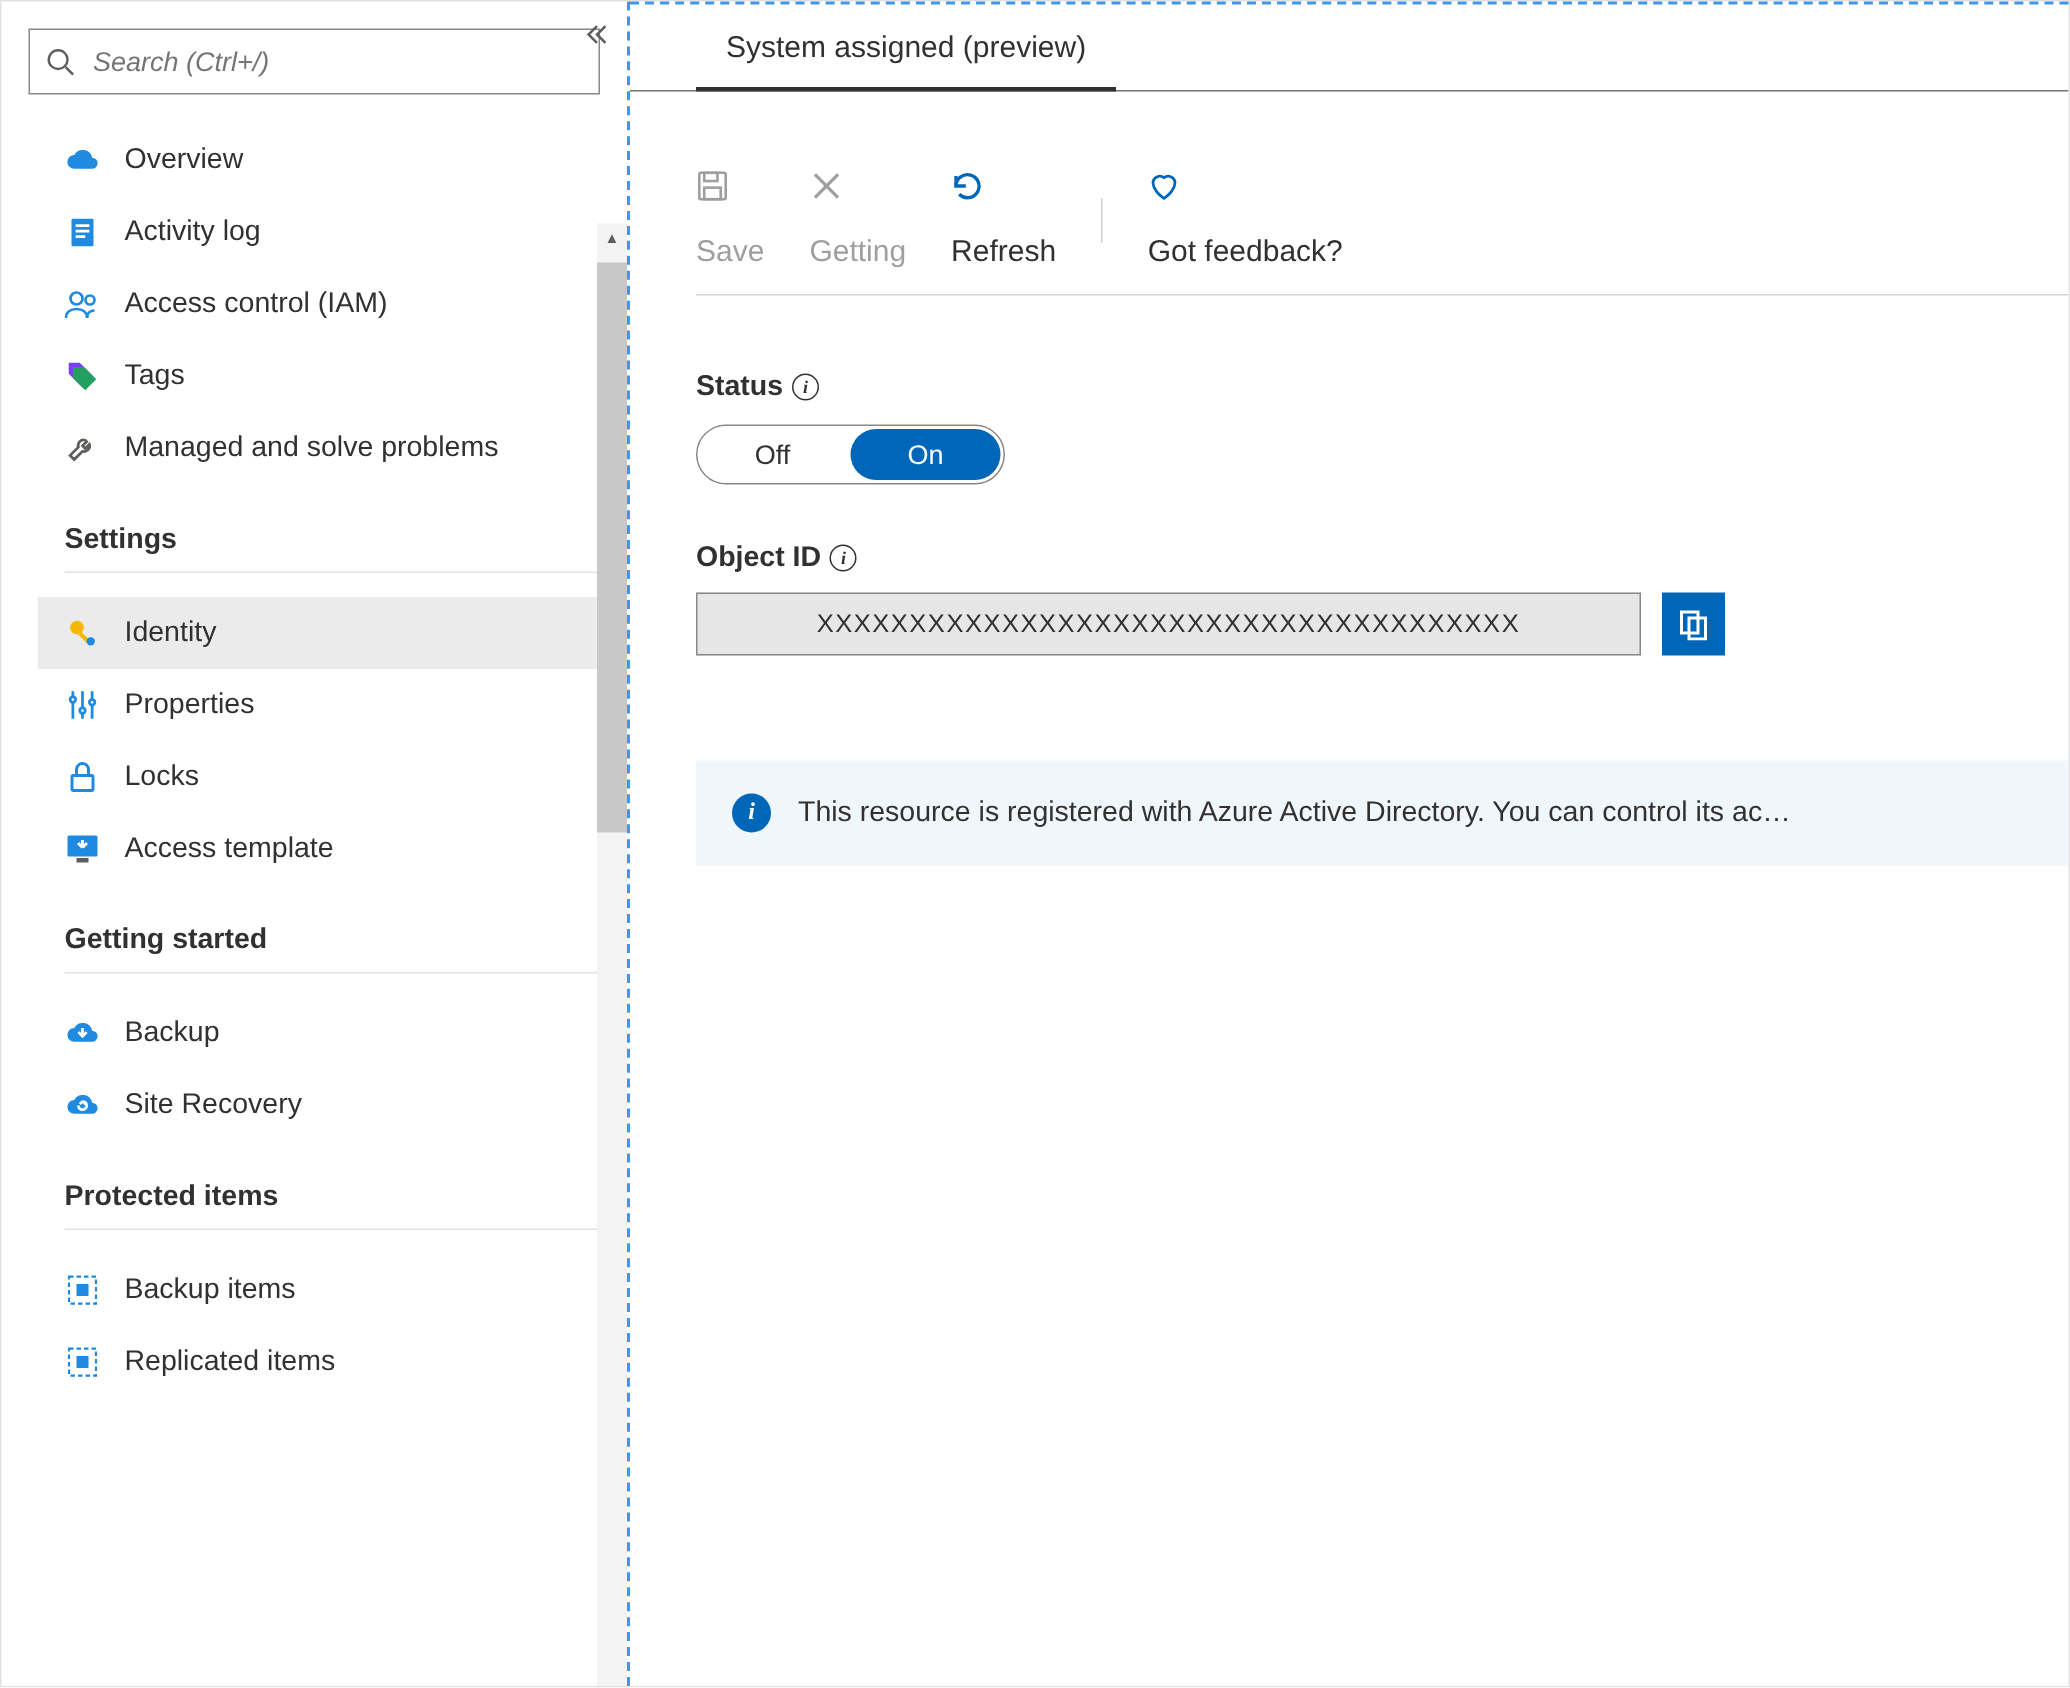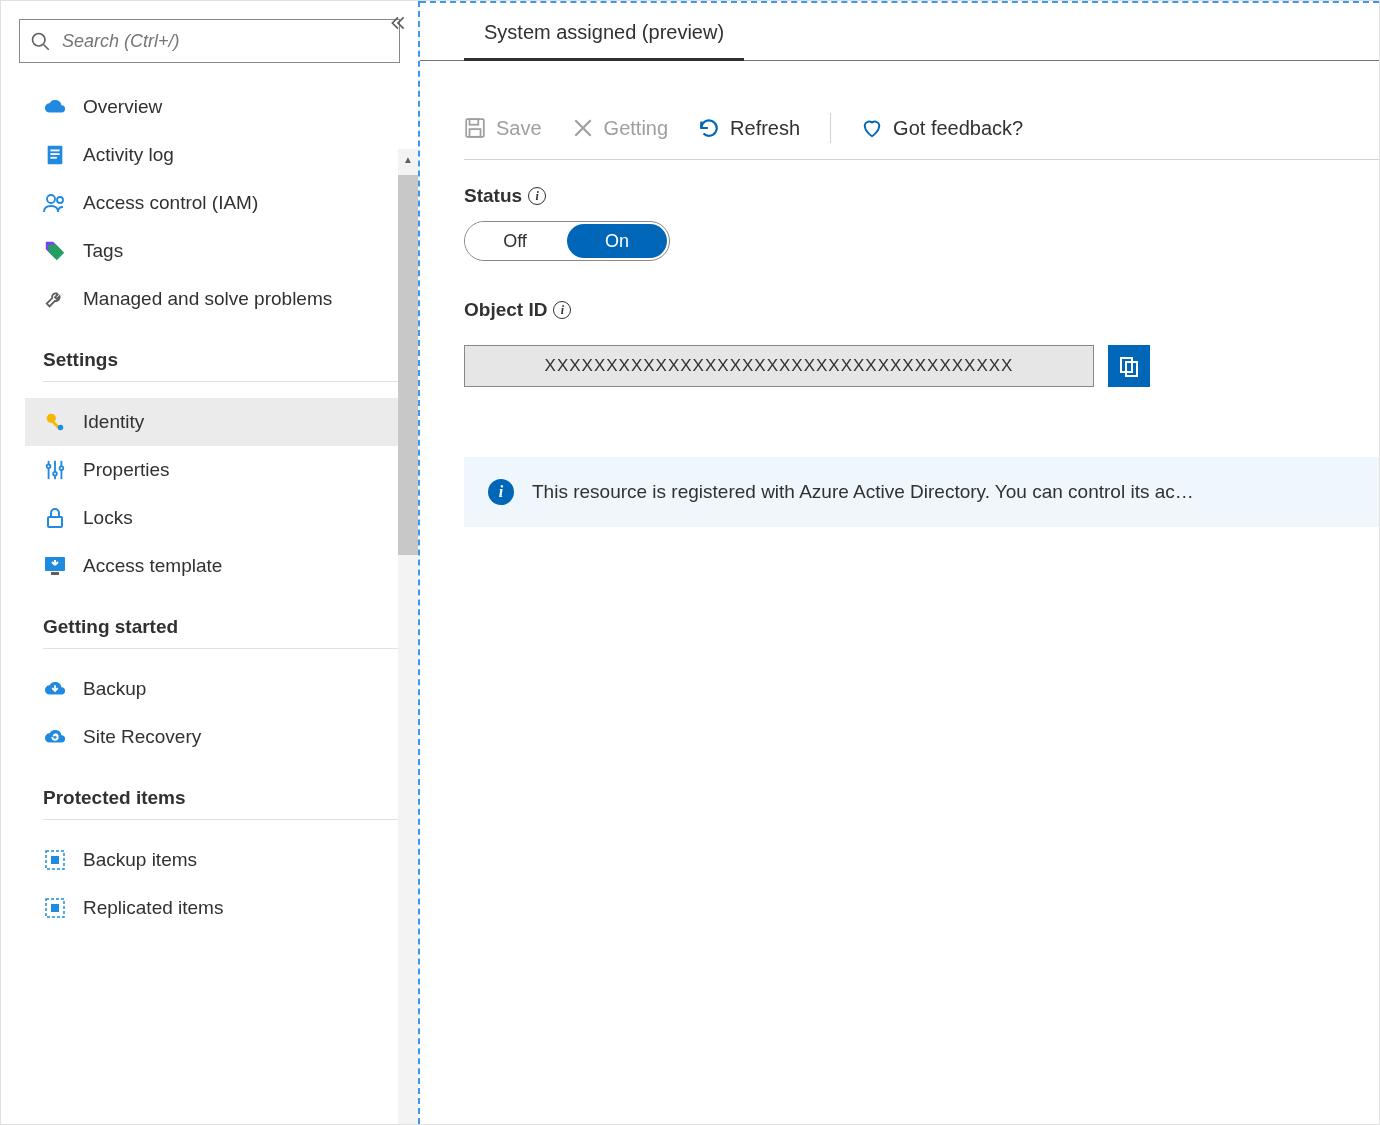--- a/index.html
+++ b/index.html
@@ -163,33 +163,34 @@
     align-items:center;
     gap: 30px;
     margin-top: 30px;
     padding-bottom: 16px;
     border-bottom: 1px solid #d2d2d2;
     font-size: 20px;
     max-width: 920px;
   }
   .tool-btn {
     display:flex;
-    gap:10px;
+    gap:22px;
     cursor:pointer;
     color:#323130;
+    flex-direction:column;
   }
   .tool-btn.disabled { color:#a19f9d; cursor:default; }
   .tool-btn.disabled svg { color:#a19f9d; }
   .tool-btn svg { width:22px; height:22px; }
   .toolbar-divider {
     width:1px; height:30px; background:#d2d2d2;
   }
   .feedback-btn svg { color:#0067b8; }
 
-  .field-block { margin-top: 25px; }
+  .field-block { margin-top: 50px; }
   .field-label {
     font-size: 19px;
     font-weight:600;
     display:flex;
     align-items:center;
     gap:6px;
   }
   .info-icon {
     width:18px;height:18px;
     border:1.5px solid #323130;
@@ -225,21 +226,21 @@
     color:#fff;
     border-radius: 20px;
     margin: 2px;
     height: calc(100% - 4px);
   }
 
   .objectid-row {
     margin-top: 38px;
   }
   .objectid-field {
-    margin-top: 24px;
+    margin-top: 12px;
     display:flex;
     align-items:center;
     gap: 14px;
   }
   .objectid-input {
     flex: 0 0 630px;
     height: 42px;
     border:1px solid #8a8886;
     background:#e6e6e6;
     color:#323130;

